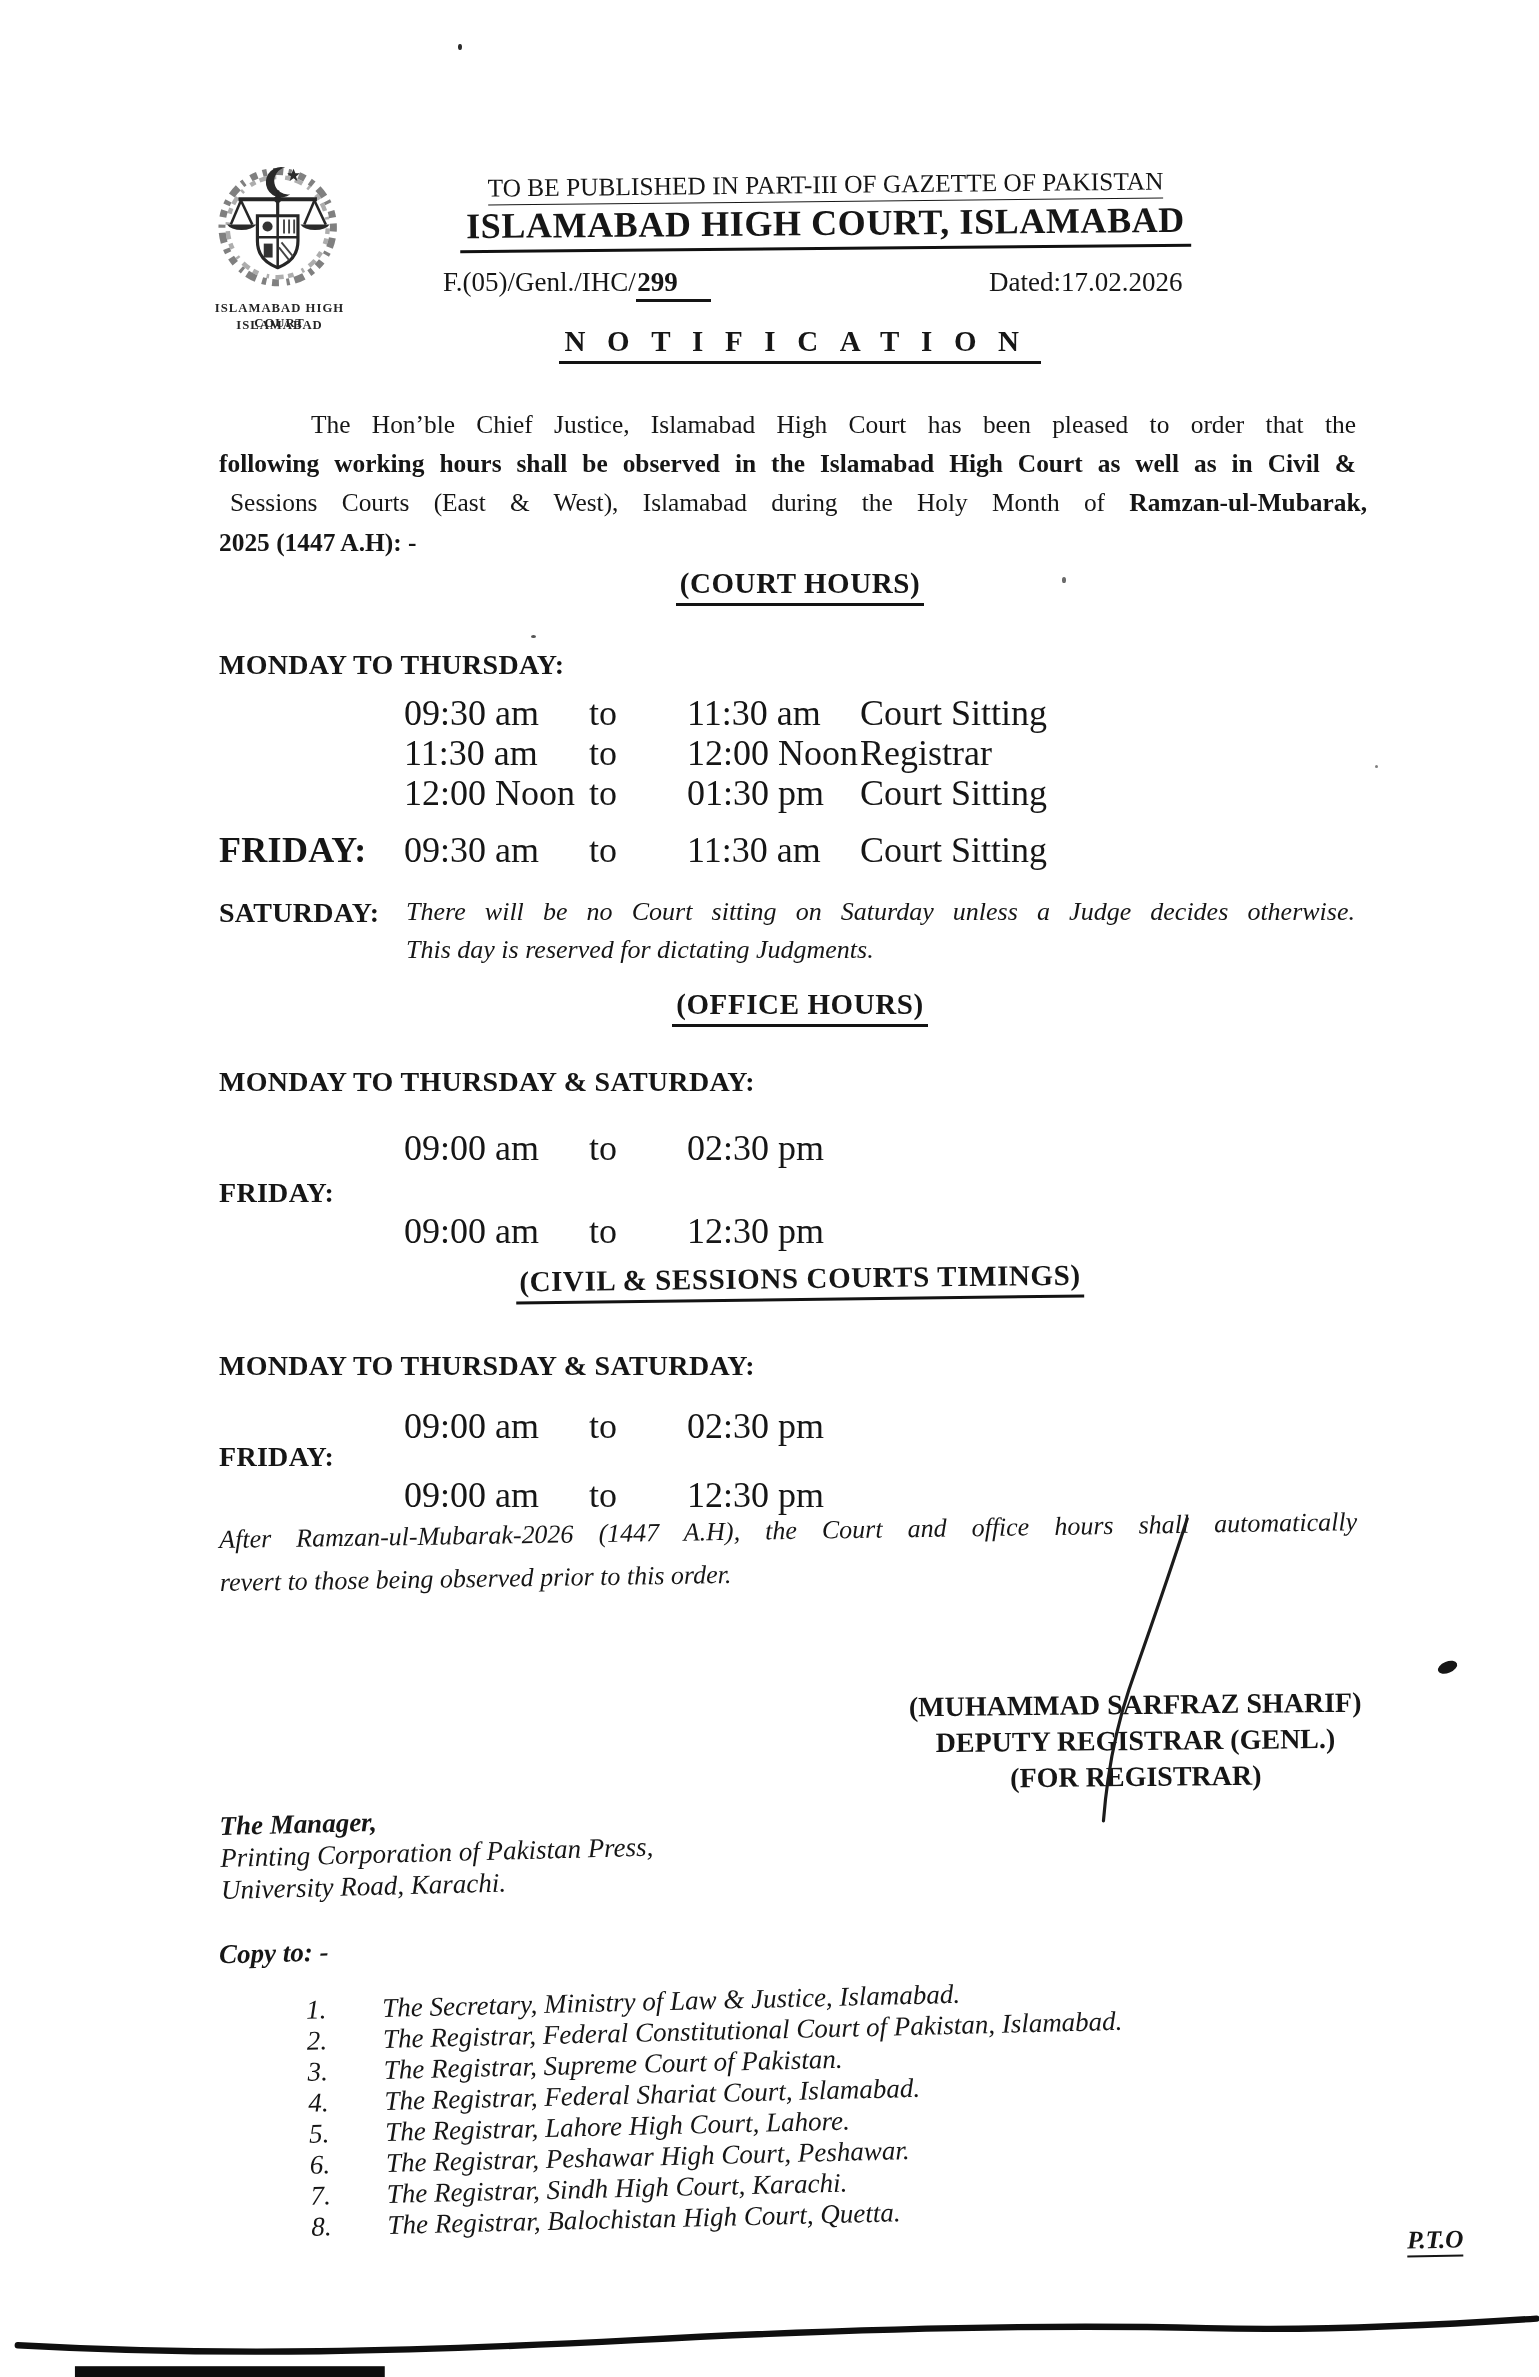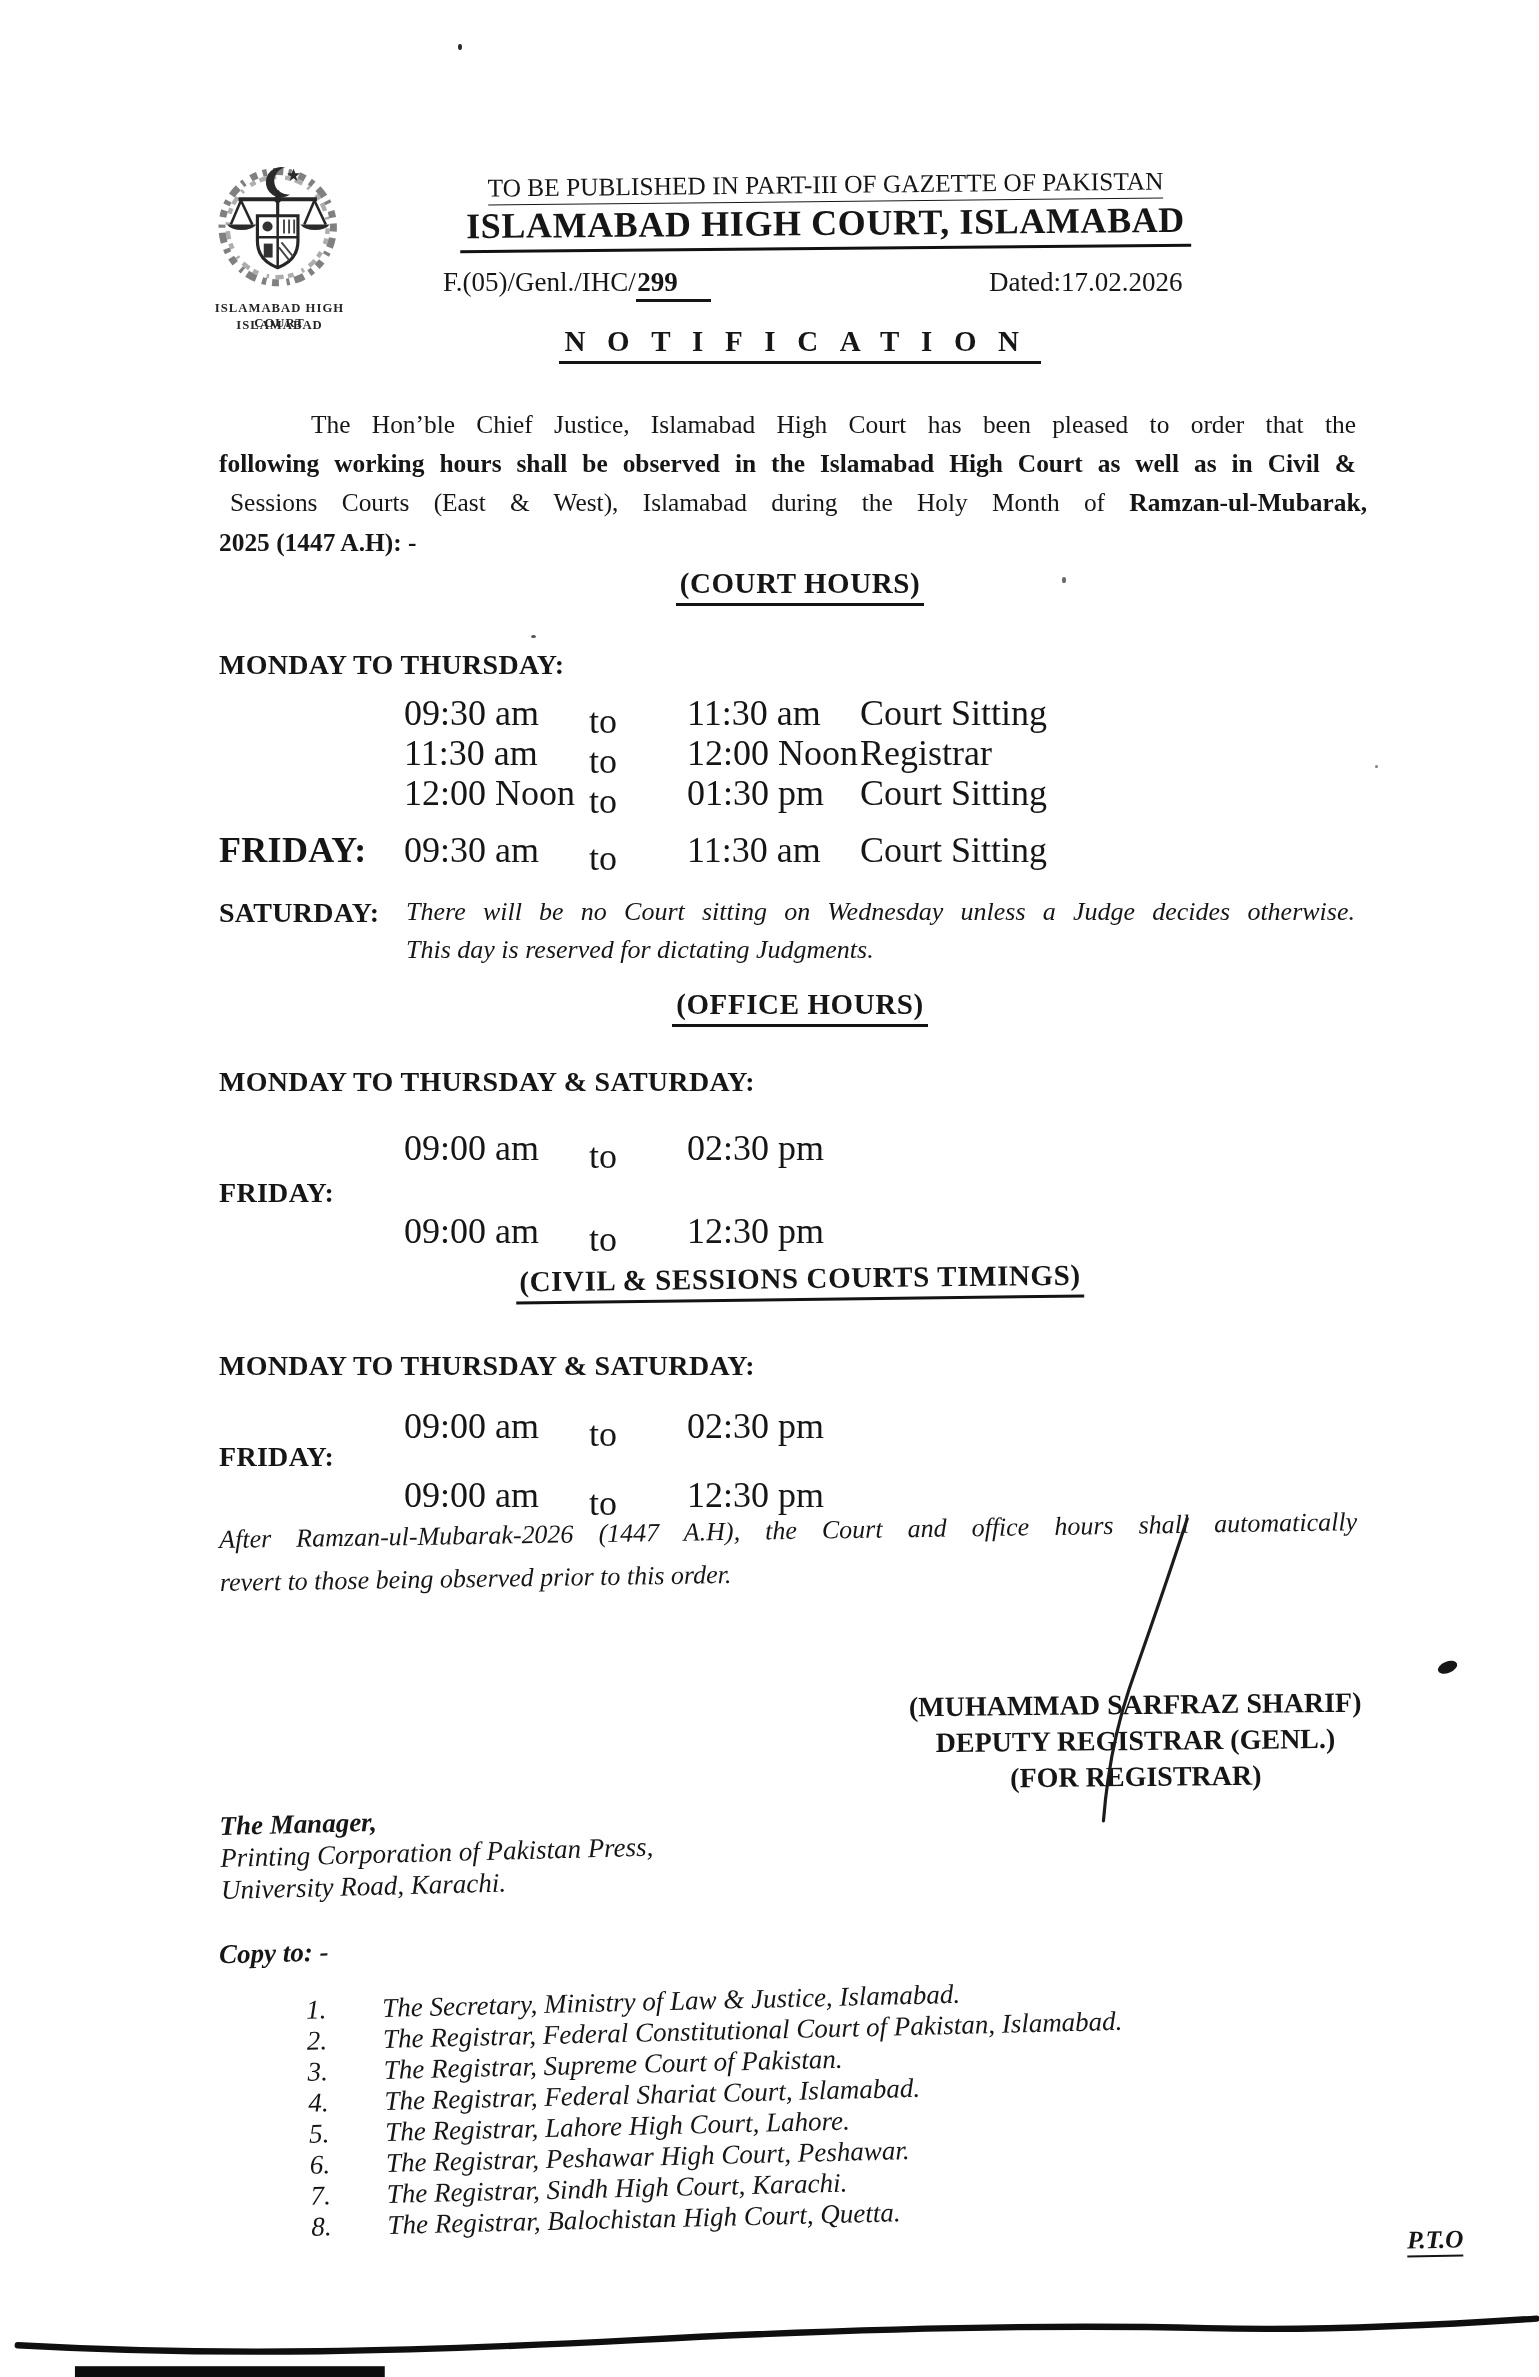--- a/index.html
+++ b/index.html
@@ -12,21 +12,21 @@
   .jline{position:absolute;white-space:normal;text-align:justify;text-align-last:justify;font-size:25.4px;}
   .head{position:absolute;width:1156px;left:222px;text-align:center;font-weight:bold;font-size:29px;letter-spacing:0.6px;}
   .head>span{display:inline-block;border-bottom:3.2px solid #131313;padding:0 3.8px 3.2px;}
   .u3{border-bottom:1.9px solid #181818;padding-bottom:2.5px;}
   .u6{border-bottom:3.8px solid #111;padding:0 6.4px 3.8px;}
   .fno{font-weight:bold;border-bottom:3.2px solid #151515;padding:0 33px 1.9px 1.3px;}
   .row{position:absolute;left:0;width:1539px;height:36px;font-size:36px;}
   .row span{position:absolute;top:0;white-space:nowrap;}
   .cL{left:219px;font-weight:bold;letter-spacing:0.3px;}
   .c1{left:404px;}
-  .c2{left:589px;margin-top:8px;}
+  .c2{left:589px;}
   .c3{left:687px;}
   .c4{left:860px;}
   .sig{position:absolute;left:875px;top:1687px;width:521px;text-align:center;font-weight:bold;
        font-size:28px;line-height:36px;transform:rotate(-.6deg);}
   .addr{position:absolute;left:219px;top:1810px;font-style:italic;font-size:27px;line-height:32px;
         transform:rotate(-1.5deg);transform-origin:left top;}
   .copylist{position:absolute;left:298px;top:1995px;width:1118px;font-style:italic;font-size:27px;
         line-height:31px;transform:rotate(-1.4deg);transform-origin:left top;}
   .citem{display:flex;}
   .cnum{width:84px;padding-left:7.6px;box-sizing:border-box;}
@@ -109,21 +109,21 @@
   </div>
   <div class="row" style="top:829px;">
     <span class="cL">FRIDAY:</span>
     <span class="c1">09:30 am</span>
       <span class="c2">to</span>
     <span class="c3">11:30 am</span>
       <span class="c4">Court Sitting</span>
   </div>
 
   <div class="t lbl" style="left:219px;top:897px;">SATURDAY:</div>
-  <div class="jline i" style="left:406px;top:897px;width:949px;font-size:26px;">There will be no Court sitting on Wednesday unless a Judge decides otherwise.</div>
+  <div class="jline i" style="left:406px;top:897px;width:949px;font-size:26px;">There will be no Court sitting on Saturday unless a Judge decides otherwise.</div>
   <div class="t i" style="left:406px;top:935px;font-size:26px;">This day is reserved for dictating Judgments.</div>
 
   <div class="head" style="top:988px;"><span>(OFFICE HOURS)</span></div>
   <div class="t lbl" style="left:219px;top:1066px;">MONDAY TO THURSDAY &amp; SATURDAY:</div>
   <div class="row" style="top:1127px;">
     <span class="c1">09:00 am</span>
       <span class="c2">to</span>
     <span class="c3">02:30 pm</span>
   </div>
   <div class="t lbl" style="left:219px;top:1177px;">FRIDAY:</div>

